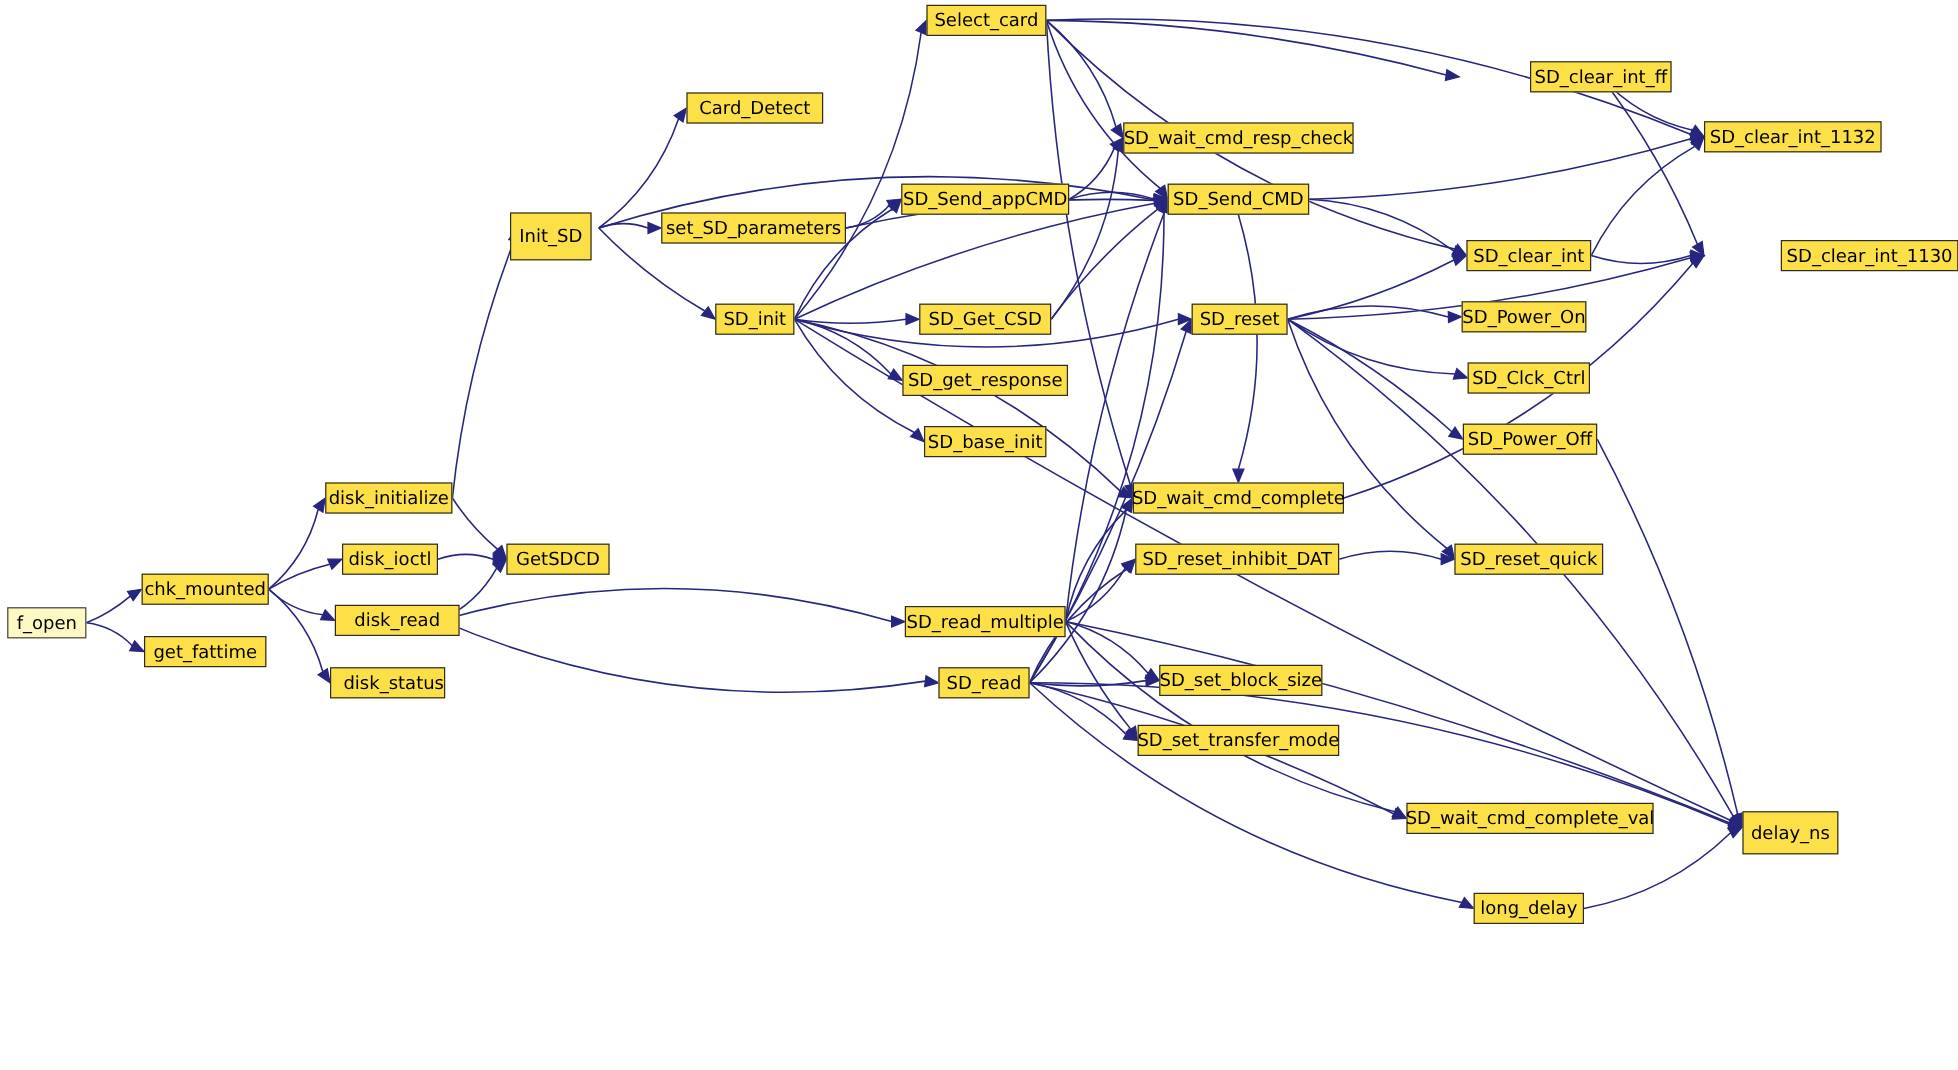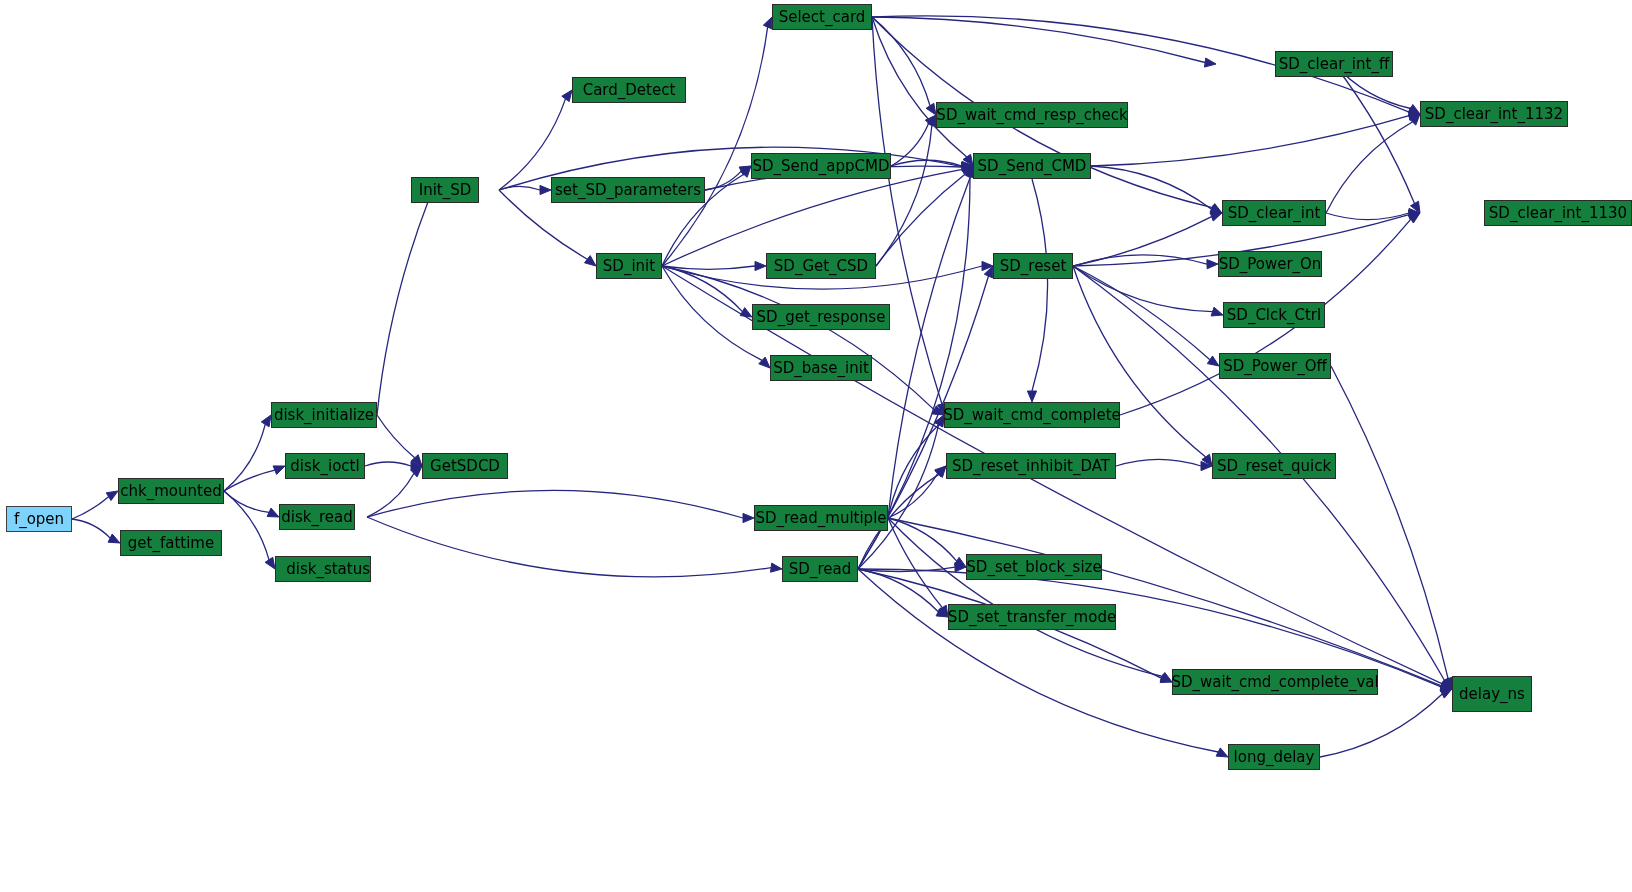--- a/index.html
+++ b/index.html
@@ -1,22 +1,22 @@
 <!DOCTYPE html>
 <html><head>
 <meta charset="utf-8">
 <style>
   html,body{margin:0;padding:0;background:#ffffff;}
   #canvas{position:relative;width:1632px;height:892px;background:#ffffff;
           font-family:"DejaVu Sans","Liberation Sans",sans-serif;overflow:hidden;}
   svg.edges{position:absolute;left:0;top:0;width:1632px;height:892px;}
   .node{position:absolute;box-sizing:border-box;border:1px solid #2b2b2b;
-        background:#15803d;display:flex;align-items:center;justify-content:center;
+        background:#fde047;display:flex;align-items:center;justify-content:center;
         font-size:15px;color:#000000;white-space:nowrap;line-height:1;}
-  .node.root{background:#7dd3fc;border:1px solid #404040;}
+  .node.root{background:#fef9c3;border:1px solid #404040;}
   path.edge{fill:none;stroke:#26267f;stroke-width:1.3px;}
   polygon.ah{fill:#26267f;stroke:#26267f;stroke-width:1px;}
 </style>
 </head>
 <body>
 
 <div id="canvas">
   <svg class="edges" id="edge-layer" viewBox="0 0 1632 892" xmlns="http://www.w3.org/2000/svg">
       <path class="edge" d="M 72.0 519.0 Q 92.1 510.8 108.6 496.7"></path>
       <polygon class="ah" points="118.0,491.0 111.0,500.6 106.2,492.8"></polygon>
@@ -170,30 +170,30 @@
       </div>
       <div class="node" style="left: 120px; top: 530px; width: 102px; height: 26px;">
         <span>get_fattime</span>
       </div>
       <div class="node" style="left: 271px; top: 402px; width: 106px; height: 26px;">
         <span>disk_initialize</span>
       </div>
       <div class="node" style="left: 285px; top: 453px; width: 80px; height: 26px;">
         <span>disk_ioctl</span>
       </div>
-      <div class="node" style="left: 279px; top: 504px; width: 76px; height: 26px;">
+      <div class="node" style="left: 279px; top: 504px; width: 104px; height: 26px;">
         <span>disk_read</span>
       </div>
       <div class="node" style="left: 275px; top: 556px; width: 96px; height: 26px; justify-content: flex-end;">
         <span>disk_status</span>
       </div>
       <div class="node" style="left: 422px; top: 453px; width: 86px; height: 26px;">
         <span>GetSDCD</span>
       </div>
-      <div class="node" style="left: 411px; top: 177px; width: 68px; height: 26px;">
+      <div class="node" style="left: 425px; top: 177px; width: 68px; height: 40px;">
         <span>Init_SD</span>
       </div>
       <div class="node" style="left: 572px; top: 77px; width: 114px; height: 26px;">
         <span>Card_Detect</span>
       </div>
       <div class="node" style="left: 551px; top: 177px; width: 154px; height: 26px;">
         <span>set_SD_parameters</span>
       </div>
       <div class="node" style="left: 596px; top: 253px; width: 66px; height: 26px;">
         <span>SD_init</span>

